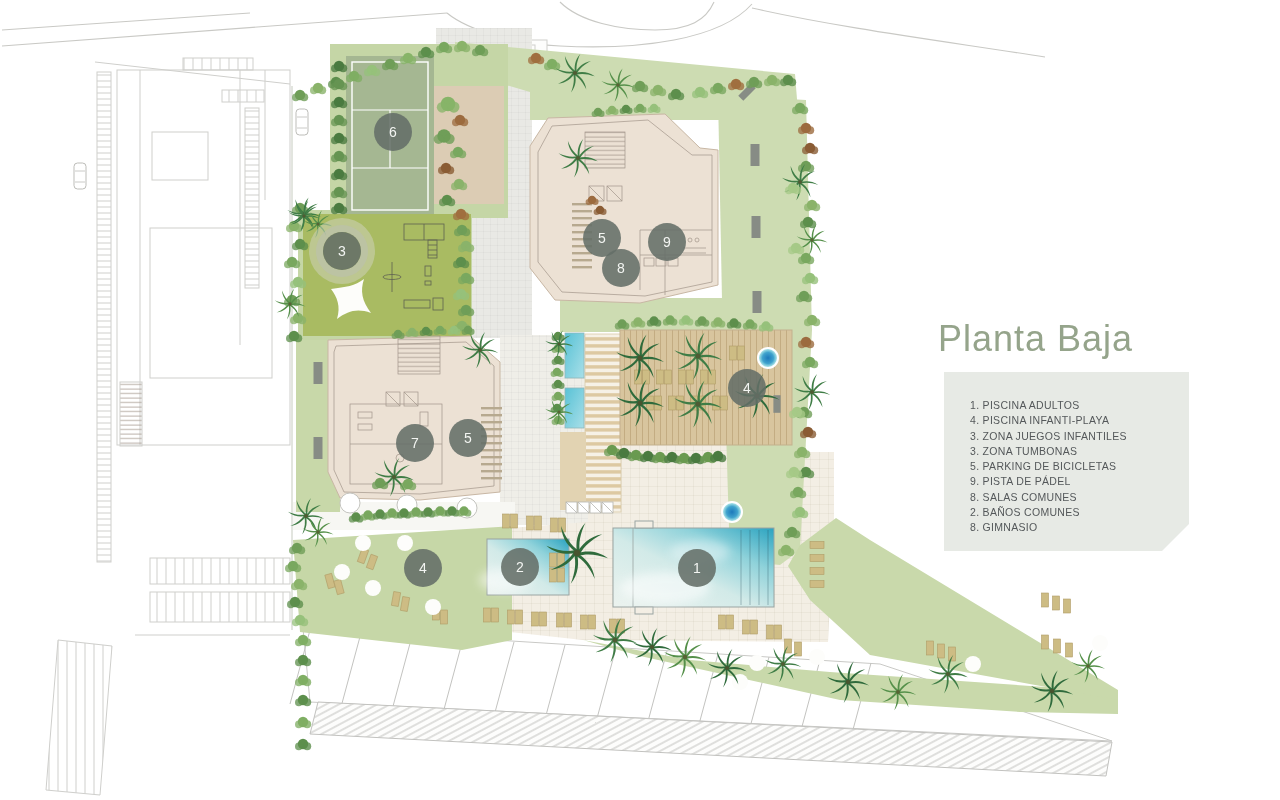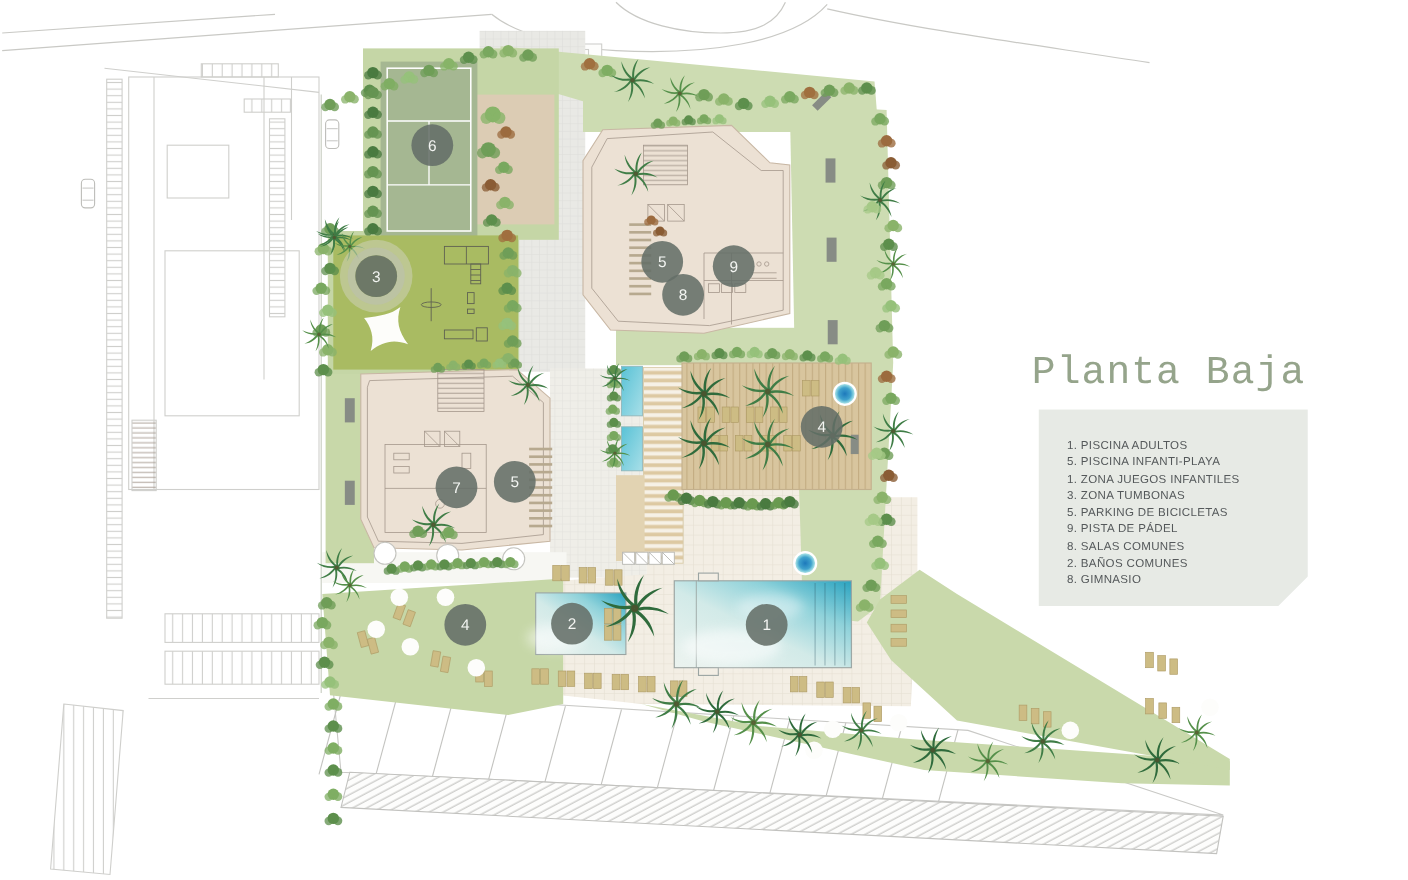--- a/index.html
+++ b/index.html
@@ -1,20 +1,20 @@
 <!DOCTYPE html>
 <html><head>
 <meta charset="utf-8">
 <style>
   html,body{margin:0;padding:0;background:#ffffff;}
   .stage{position:relative;width:1280px;height:800px;overflow:hidden;background:#fff;
          font-family:"Liberation Sans",sans-serif;}
   .plan-svg{position:absolute;left:0;top:0;}
   .page-title{position:absolute;left:938px;top:318px;width:260px;
-      font-family:Liberation Mono, monospace;font-size:36px;font-weight:400;
+      font-family:Liberation Sans, sans-serif;font-size:36px;font-weight:400;
       color:#95a48b;letter-spacing:1px;}
   .legend{position:absolute;left:944px;top:372px;width:245px;height:179px;
       background:#e7eae5;box-sizing:border-box;padding:26px 0 0 26px;
       clip-path:polygon(0 0,100% 0,100% calc(100% - 27px),calc(100% - 27px) 100%,0 100%);}
   .legend ul{margin:0;padding:0;list-style:none;}
   .legend li{font-size:10.5px;line-height:15.3px;color:#54585a;letter-spacing:.3px;
       white-space:nowrap;}
   .marker{position:absolute;width:38px;height:38px;border-radius:50%;
       background:rgba(100,110,104,.88);color:#f3f5f2;display:flex;
       align-items:center;justify-content:center;font-size:14px;}
@@ -645,22 +645,22 @@
     </div>
 <div class="marker" style="left:648px;top:223px;">
       <span>9</span>
     </div>
 
 <div class="page-title">Planta Baja</div>
 
 <div class="legend">
   <ul>
     <li>1. PISCINA ADULTOS</li>
-    <li>5. PISCINA INFANTI-PLAYA</li>
-    <li>1. ZONA JUEGOS INFANTILES</li>
+    <li>4. PISCINA INFANTI-PLAYA</li>
+    <li>3. ZONA JUEGOS INFANTILES</li>
     <li>3. ZONA TUMBONAS</li>
     <li>5. PARKING DE BICICLETAS</li>
     <li>9. PISTA DE PÁDEL</li>
     <li>8. SALAS COMUNES</li>
     <li>2. BAÑOS COMUNES</li>
     <li>8. GIMNASIO</li>
   </ul>
 </div>
 
 </div>

